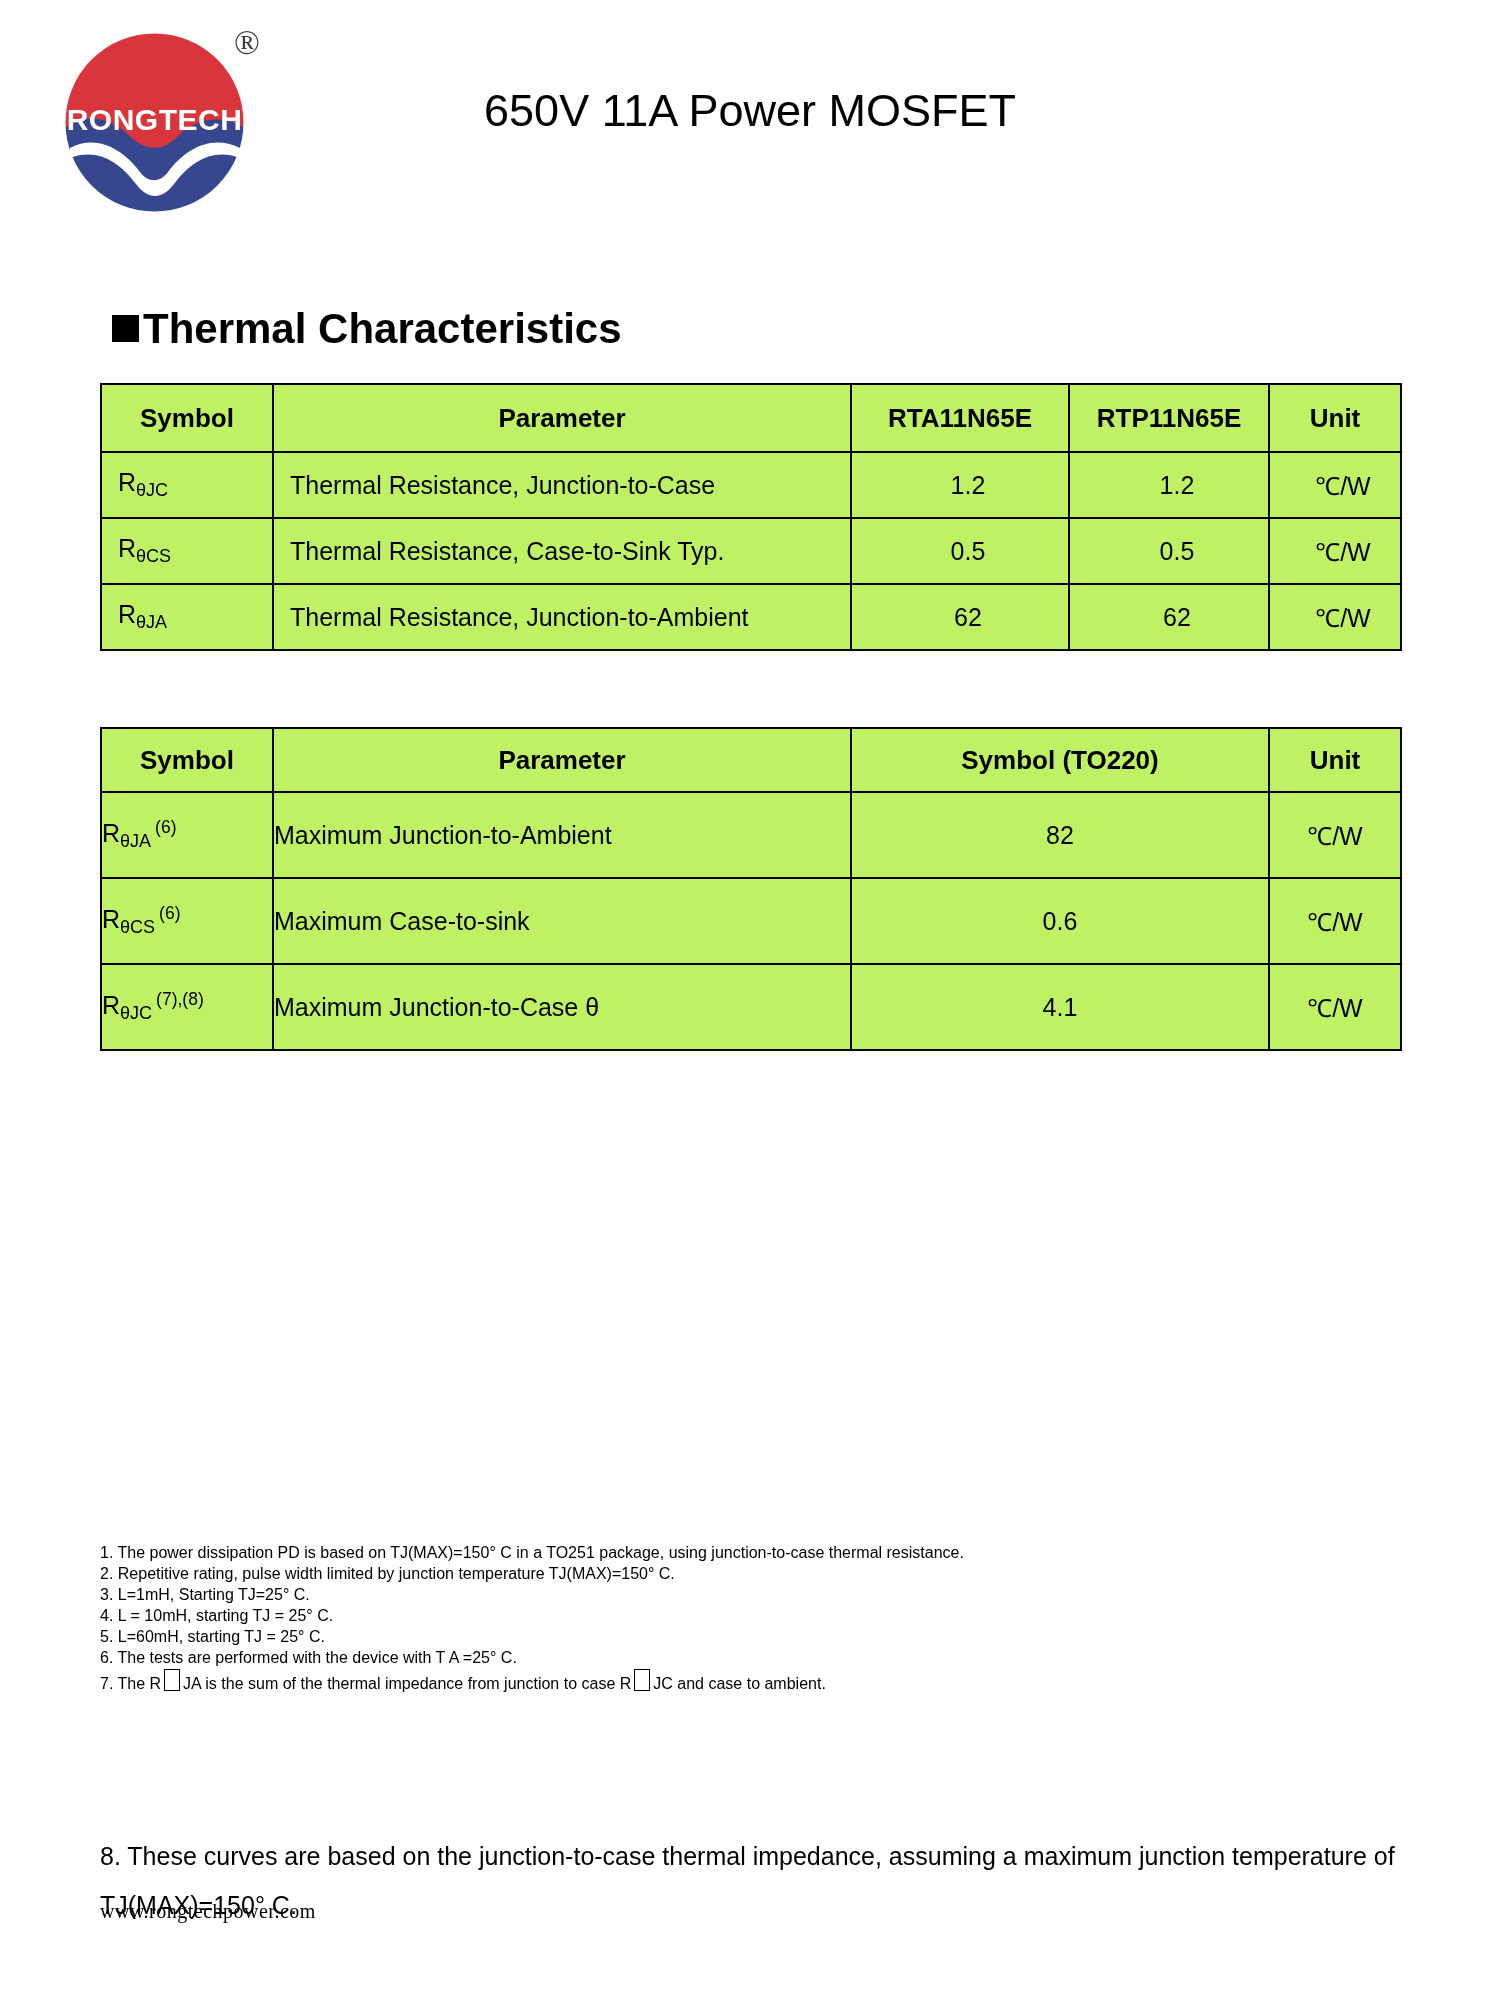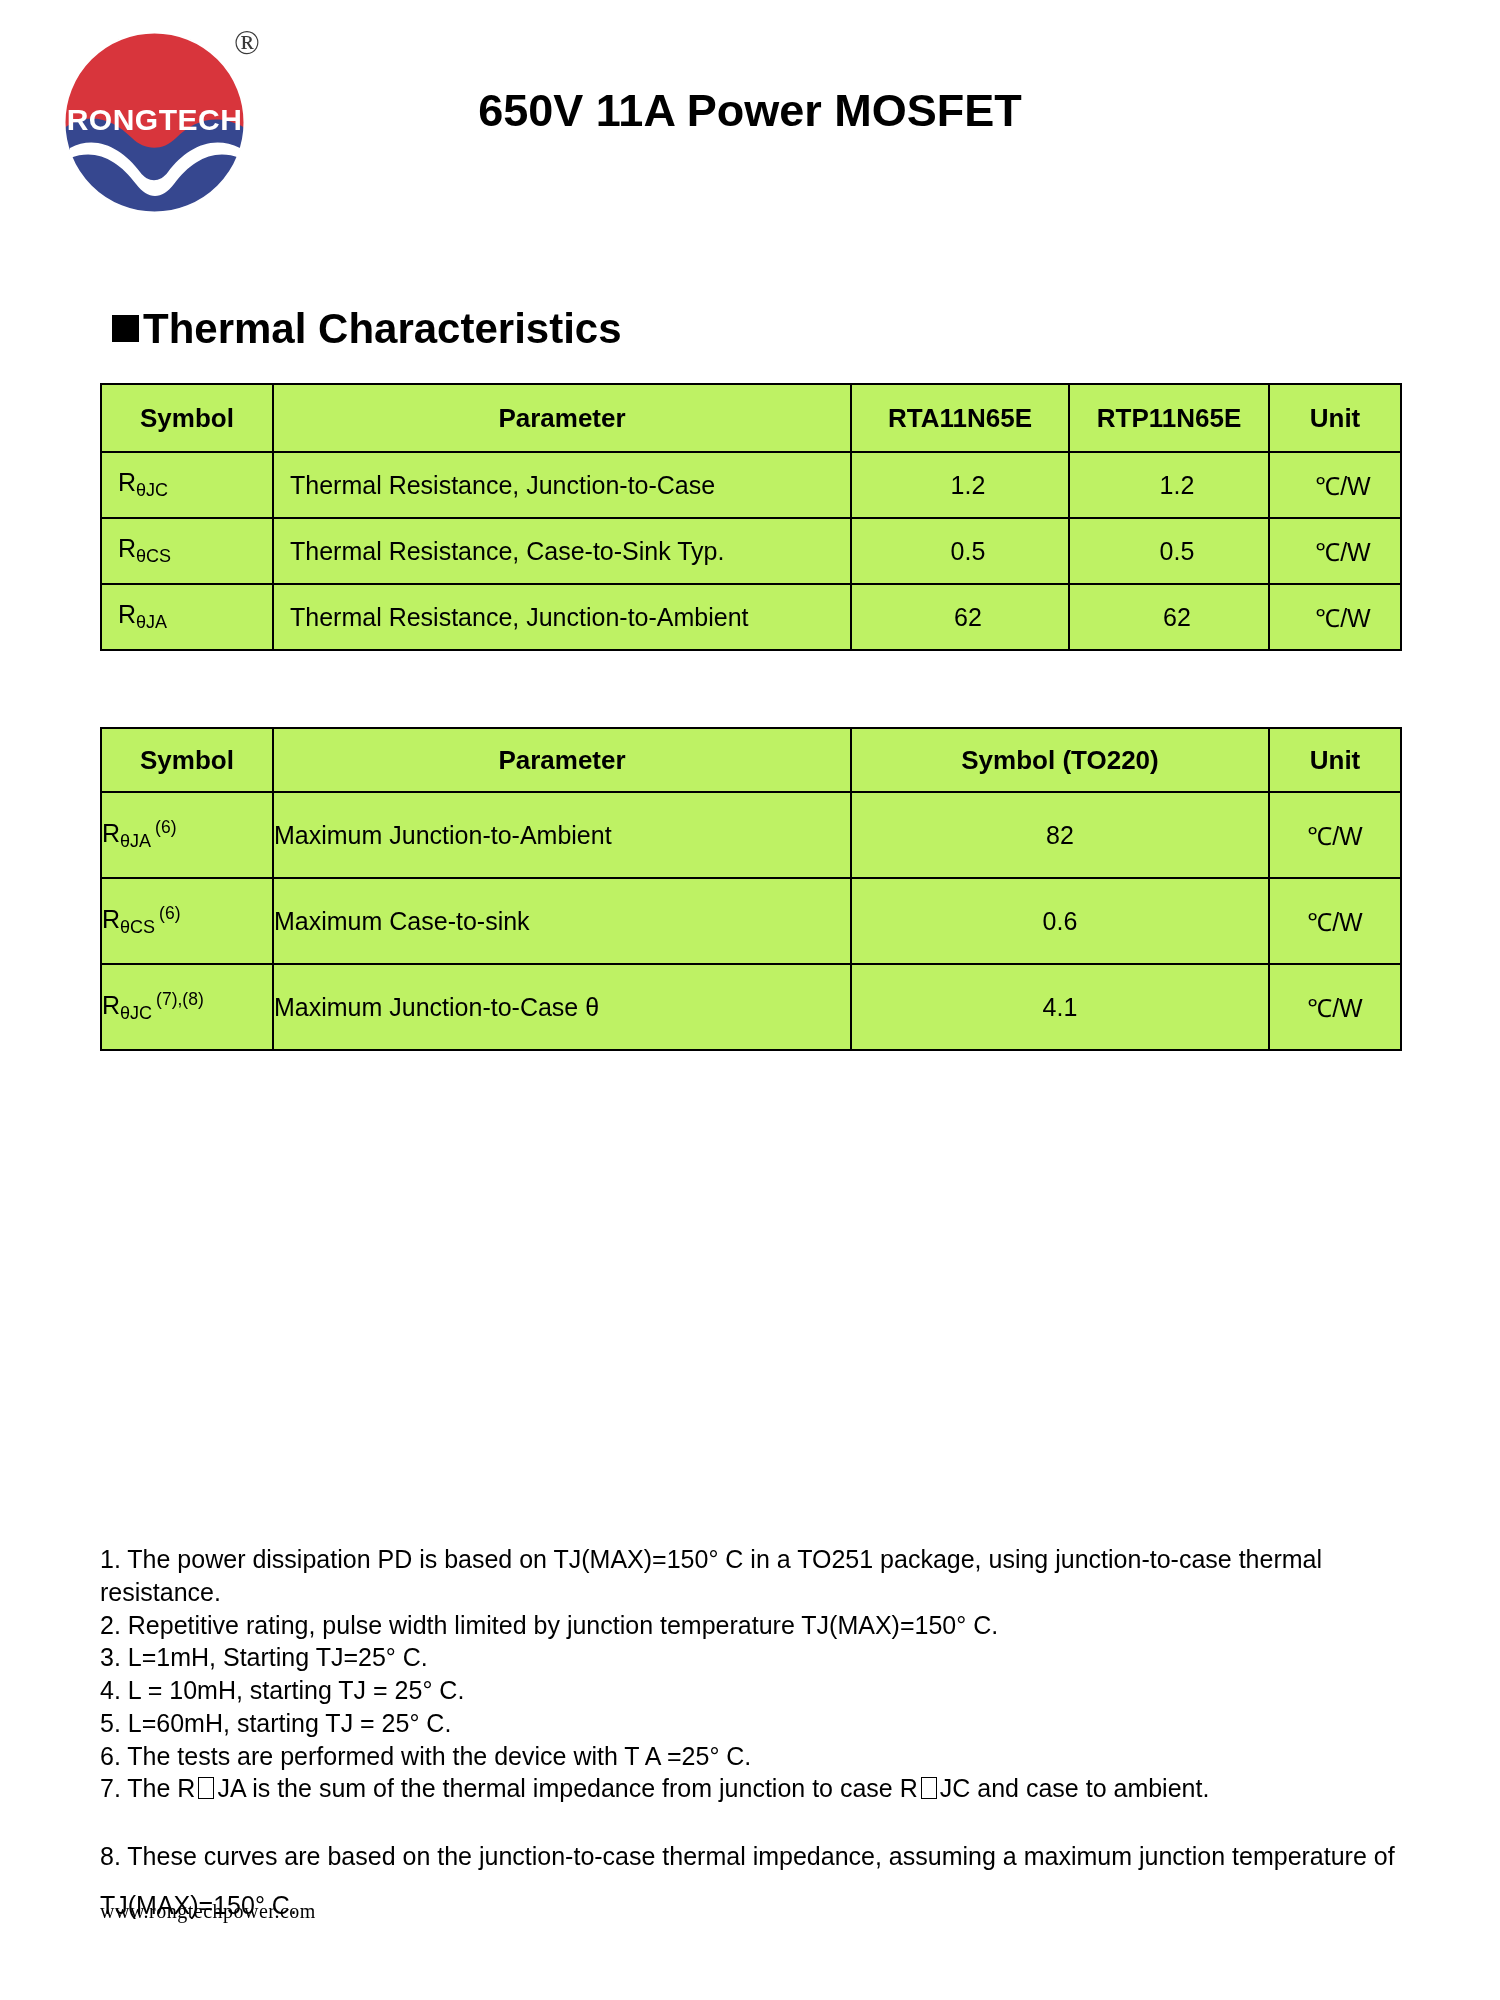--- a/index.html
+++ b/index.html
@@ -47,21 +47,21 @@
     color: #3a3a3a;
     line-height: 1;
   }
   .doc-title {
     position: absolute;
     left: 300px;
     top: 85px;
     width: 900px;
     text-align: center;
     font-size: 45px;
-    font-weight: 700;
+    font-weight: 400;
     letter-spacing: 0px;
     white-space: nowrap;
   }
 
   
   .section-heading {
     position: absolute;
     left: 112px;
     top: 305px;
     font-size: 42px;
@@ -138,21 +138,21 @@
   #table-to220 col.c-unit { width: 132px; }
   #table-to220 .hdr-row td { height: 62px; }
   #table-to220 .body-row td { height: 84px; }
 
   
   .notes {
     position: absolute;
     left: 100px;
     top: 1543px;
     width: 1320px;
-    font-size: 25px;
+    font-size: 16px;
     line-height: 1.31;
   }
   .notes .note { margin: 0; }
   .note-8 {
     position: absolute;
     left: 100px;
     top: 1832px;
     width: 1320px;
     font-size: 25px;
     line-height: 1.95;

